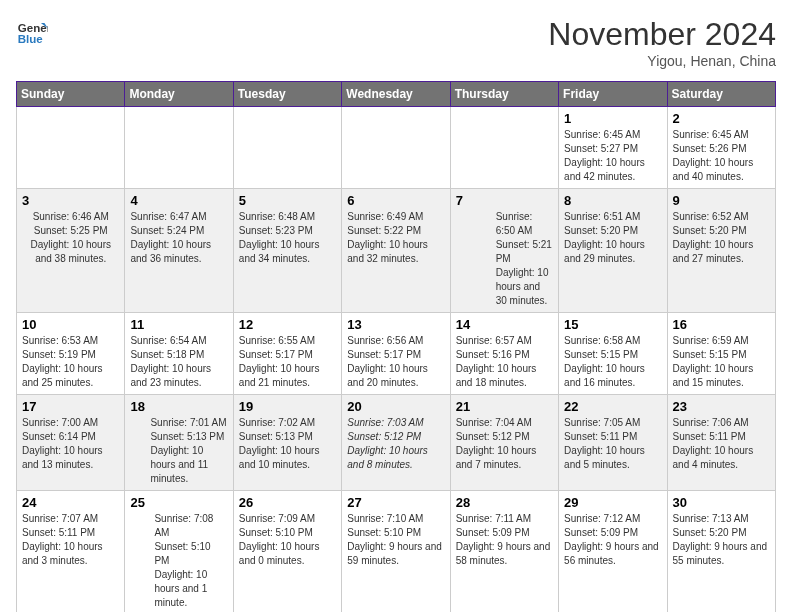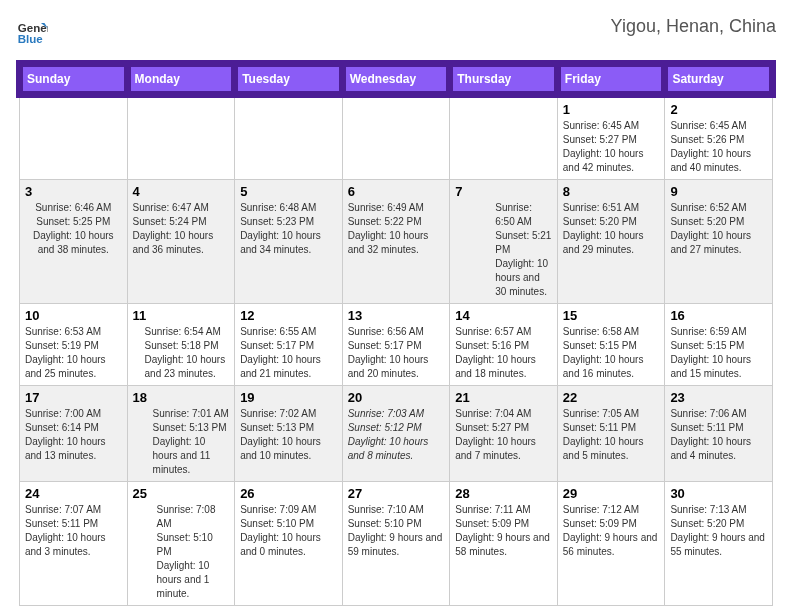--- a/index.html
+++ b/index.html
@@ -27,36 +27,36 @@
     }
     .title-block {
       text-align: right;
     }
     .month-title {
       font-size: 32px;
       font-weight: normal;
       color: #333;
     }
     .location {
-      font-size: 18px;
+      font-size: 14px;
       color: #555;
     }
     table {
       width: 100%;
       border-collapse: collapse;
       font-size: 11px;
     }
     thead tr th {
-      background: #8b5cf6;
+      background: #737373;
       color: #fff;
       padding: 5px 4px;
       text-align: left;
       font-size: 12px;
       font-weight: bold;
-      border: 7px solid #4c1d95;
+      border: 1px solid #4c1d95;
     }
     tbody tr td {
       border: 1px solid #ccc;
       vertical-align: top;
       padding: 4px 5px;
       width: calc(100% / 7);
       min-height: 80px;
       height: 80px;
     }
     tbody tr:nth-child(odd) td {
@@ -85,20 +85,21 @@
 
 <div class="header">
   <div class="logo">
     <svg class="logo-icon" viewBox="0 0 36 36">
       <text x="2" y="18" font-size="13" font-weight="bold" fill="#333">General</text>
       <text x="2" y="30" font-size="13" font-weight="bold" fill="#2a7abf">Blue</text>
       <polygon points="28,8 36,14 32,8" fill="#2a7abf"></polygon>
     </svg>
   </div>
   <div class="title-block">
+    <div class="month-title">November 2024</div>
     <div class="location">Yigou, Henan, China</div>
   </div>
 </div>
 
 <table>
   <thead>
     <tr>
     <th>Sunday</th>
         <th>Monday</th>
         <th>Tuesday</th>
@@ -174,21 +175,21 @@
       </tr>
       <tr>
         <td>
           <span class="day-num">10</span>
           <div class="day-info" style="white-space: pre-line;">Sunrise: 6:53 AM
 Sunset: 5:19 PM
 Daylight: 10 hours and 25 minutes.</div>
         </td>
         <td>
           <span class="day-num">11</span>
-          <div class="day-info" style="white-space: pre-line; margin-left: 12px;">Sunrise: 6:54 AM
+          <div class="day-info" style="white-space: pre-line;">Sunrise: 6:54 AM
 Sunset: 5:18 PM
 Daylight: 10 hours and 23 minutes.</div>
         </td>
         <td>
           <span class="day-num">12</span>
           <div class="day-info" style="white-space: pre-line;">Sunrise: 6:55 AM
 Sunset: 5:17 PM
 Daylight: 10 hours and 21 minutes.</div>
         </td>
         <td>
@@ -237,21 +238,21 @@
         </td>
         <td>
           <span class="day-num">20</span>
           <div class="day-info" style="white-space: pre-line; font-style: italic;">Sunrise: 7:03 AM
 Sunset: 5:12 PM
 Daylight: 10 hours and 8 minutes.</div>
         </td>
         <td>
           <span class="day-num">21</span>
           <div class="day-info" style="white-space: pre-line;">Sunrise: 7:04 AM
-Sunset: 5:27 PM
+Sunset: 5:12 PM
 Daylight: 10 hours and 7 minutes.</div>
         </td>
         <td>
           <span class="day-num">22</span>
           <div class="day-info" style="white-space: pre-line;">Sunrise: 7:05 AM
 Sunset: 5:11 PM
 Daylight: 10 hours and 5 minutes.</div>
         </td>
         <td>
           <span class="day-num">23</span>

